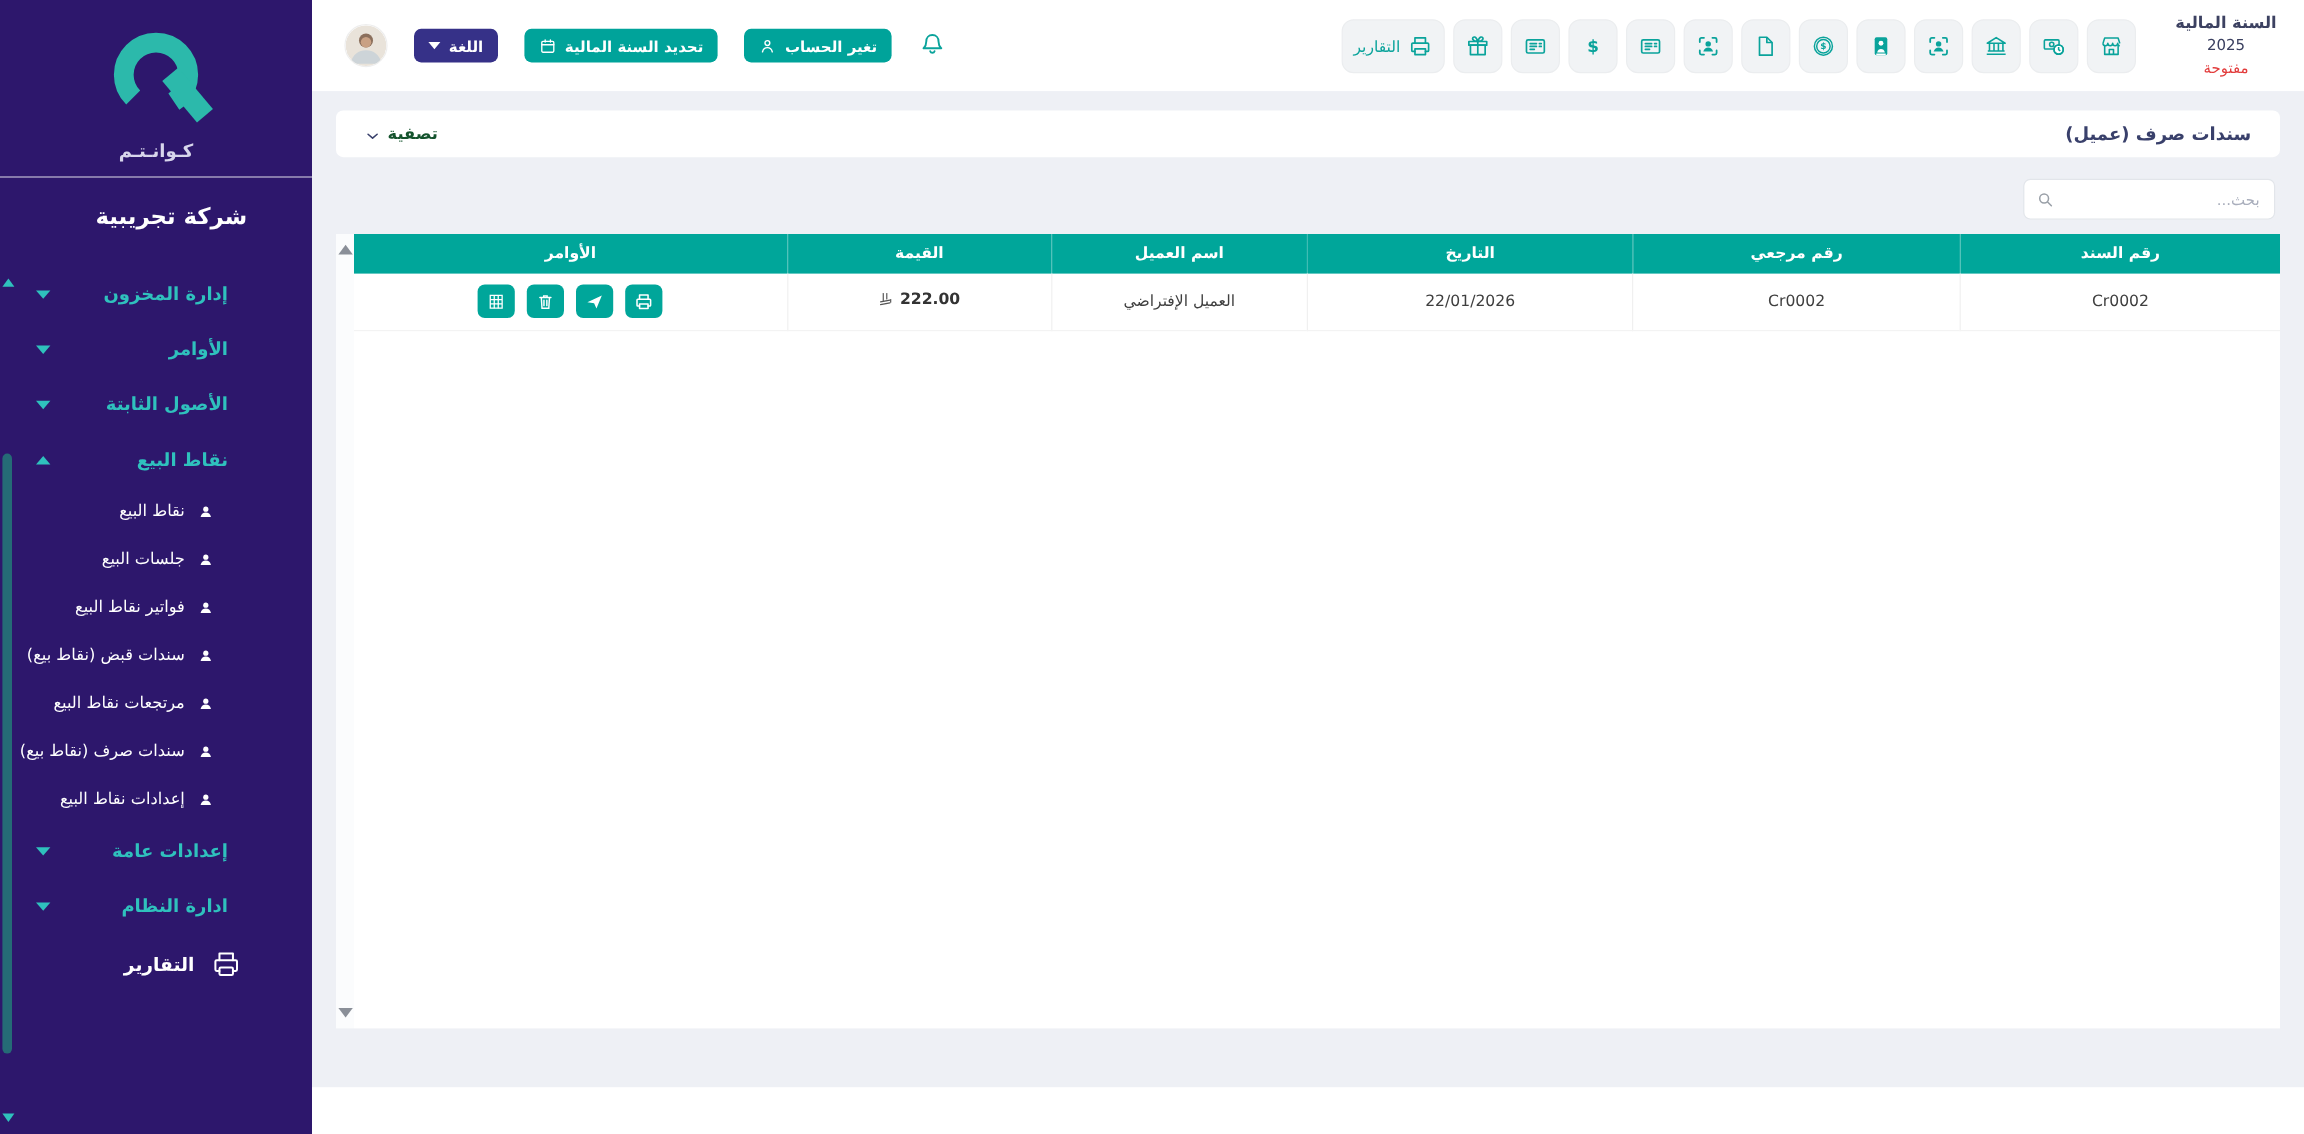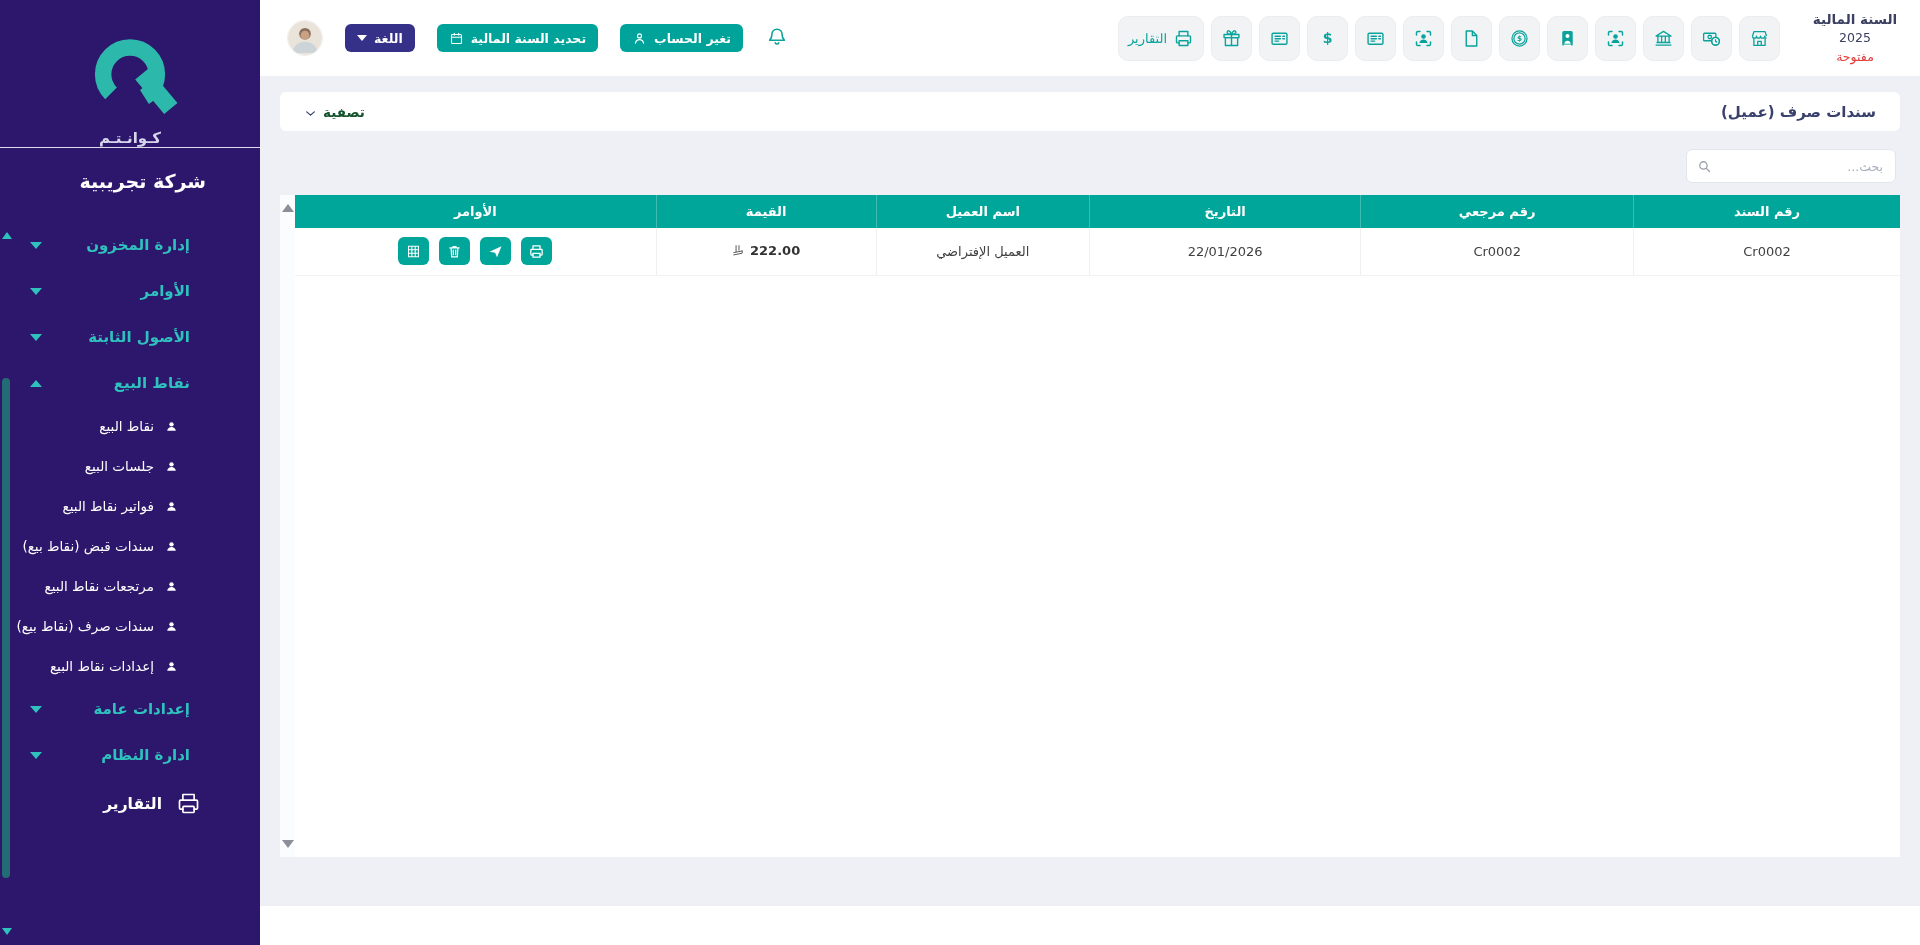--- a/index.html
+++ b/index.html
@@ -2,21 +2,21 @@
 <html dir="rtl" lang="ar"><head>
 <meta charset="utf-8">
 <style>
   *{box-sizing:border-box;margin:0;padding:0;}
   html,body{width:1920px;height:945px;overflow:hidden;}
   body{font-family:"DejaVu Sans","Liberation Sans",sans-serif;background:#eef0f5;}
   .app{display:flex;width:1920px;height:945px;}
 
   
   .sidebar{width:260px;height:945px;background:#2d176c;position:relative;flex-shrink:0;color:#fff;}
-  .logo-area{height:148px;display:flex;flex-direction:column;align-items:center;justify-content:flex-end;border-bottom:1px solid rgba(255,255,255,.85);padding-top:6px;}
+  .logo-area{height:148px;display:flex;flex-direction:column;align-items:center;justify-content:center;border-bottom:1px solid rgba(255,255,255,.85);padding-top:6px;}
   .logo-word{color:#d8d6ec;font-size:15px;font-weight:bold;letter-spacing:2px;margin-top:-6px;}
   .company{font-size:19px;font-weight:bold;color:#fff;text-align:right;padding:22px 54px 0 0;}
   .menu{margin-top:30px;}
   .menu-item{height:46px;display:flex;align-items:center;justify-content:space-between;padding:0 70px 0 30px;cursor:pointer;}
   .menu-item .lbl{color:#2fc1bd;font-weight:bold;font-size:15px;}
   .tri{width:0;height:0;border-left:6px solid transparent;border-right:6px solid transparent;}
   .tri.down{border-top:7px solid #2fc1bd;}
   .tri.up{border-bottom:7px solid #2fc1bd;}
   .submenu-item{height:40px;display:flex;align-items:center;justify-content:flex-start;gap:11px;padding-right:82px;cursor:pointer;}
   .submenu-item .slbl{color:#ffffff;font-size:13.5px;}

